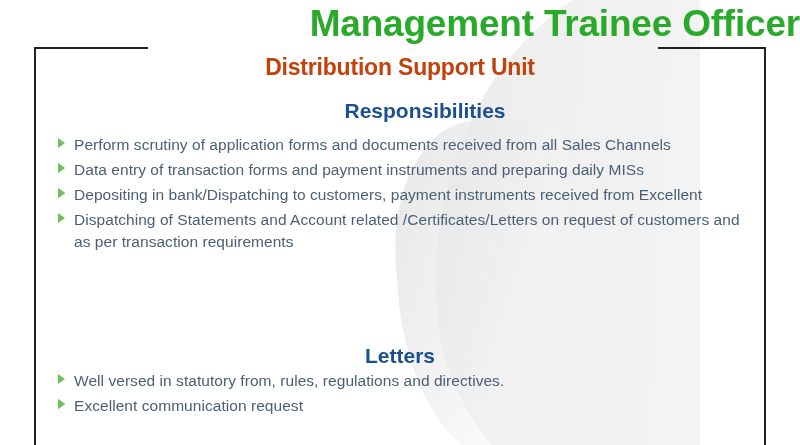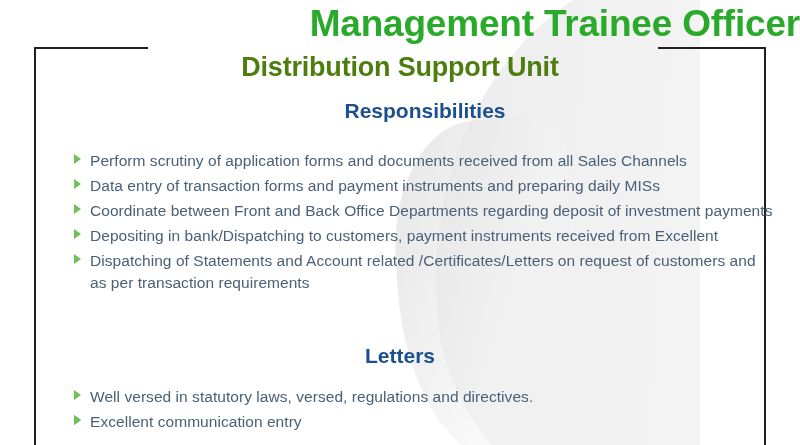--- a/index.html
+++ b/index.html
@@ -84,24 +84,24 @@
     font-weight: bold;
     letter-spacing: -0.2px;
     color: #2aaa2a;
     line-height: 44px;
     white-space: nowrap;
   }
   .title-sub {
     position: absolute;
     top: 51px; left: 0; width: 800px;
     text-align: center;
-    font-size: 27px;
+    font-size: 23px;
     font-weight: bold;
     letter-spacing: -0.2px;
-    color: #4d7c0f;
+    color: #c2410c;
     line-height: 32px;
     white-space: nowrap;
   }
   .section-head {
     position: absolute;
     width: 800px;
     text-align: center;
     font-size: 21px;
     font-weight: bold;
     color: #1b4f8f;
@@ -109,21 +109,21 @@
   }
   #head-responsibilities { top: 98px; left: 25px; }
   #head-skills           { top: 343px; left: 0px; }
 
   
   .bullet-list {
     position: absolute;
     left: 58px;
     width: 700px;
     list-style: none;
-    margin: 16px;
+    margin: 0;
     padding: 0;
   }
   #list-responsibilities { top: 134px; }
   #list-skills           { top: 370px; }
 
   .bullet-item {
     position: relative;
     padding-left: 16px;
     margin-bottom: 3px;
     font-size: 15.5px;
@@ -165,41 +165,40 @@
     <li class="bullet-item">
       <span class="bullet-icon"></span>
       <span>Perform scrutiny of application forms and documents received from all Sales Channels</span>
     </li>
     <li class="bullet-item">
       <span class="bullet-icon"></span>
       <span>Data entry of transaction forms and payment instruments and preparing daily MISs</span>
     </li>
     <li class="bullet-item">
       <span class="bullet-icon"></span>
-      <span>Coordinate between Front and Back Office Departments regarding deposit of investment payments</span>
     </li>
     <li class="bullet-item">
       <span class="bullet-icon"></span>
       <span>Depositing in bank/Dispatching to customers, payment instruments received from Excellent</span>
     </li>
     <li class="bullet-item">
       <span class="bullet-icon"></span>
       <span>Dispatching of Statements and Account related /Certificates/Letters on request of customers and as per transaction requirements</span>
     </li>
   </ul>
 
   <div class="section-head" id="head-skills">Letters</div>
 
   <ul class="bullet-list" id="list-skills">
     <li class="bullet-item">
       <span class="bullet-icon"></span>
-      <span>Well versed in statutory laws, versed, regulations and directives.</span>
-    </li>
-    <li class="bullet-item">
-      <span class="bullet-icon"></span>
-    </li>
-    <li class="bullet-item">
-      <span class="bullet-icon"></span>
-      <span>Excellent communication entry</span>
+      <span>Well versed in statutory from, rules, regulations and directives.</span>
+    </li>
+    <li class="bullet-item">
+      <span class="bullet-icon"></span>
+    </li>
+    <li class="bullet-item">
+      <span class="bullet-icon"></span>
+      <span>Excellent communication request</span>
     </li>
   </ul>
 
 </div>
 
 </body></html>

